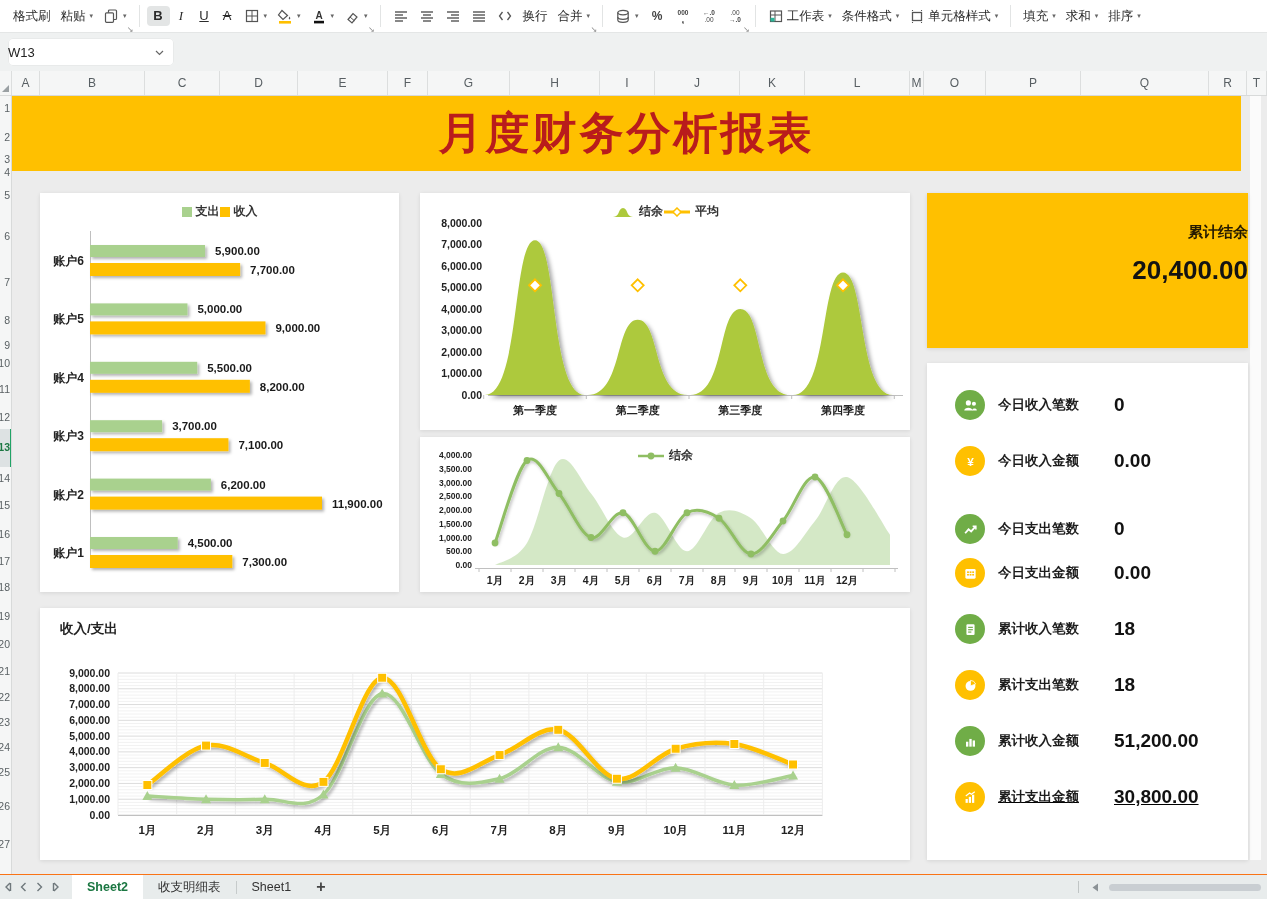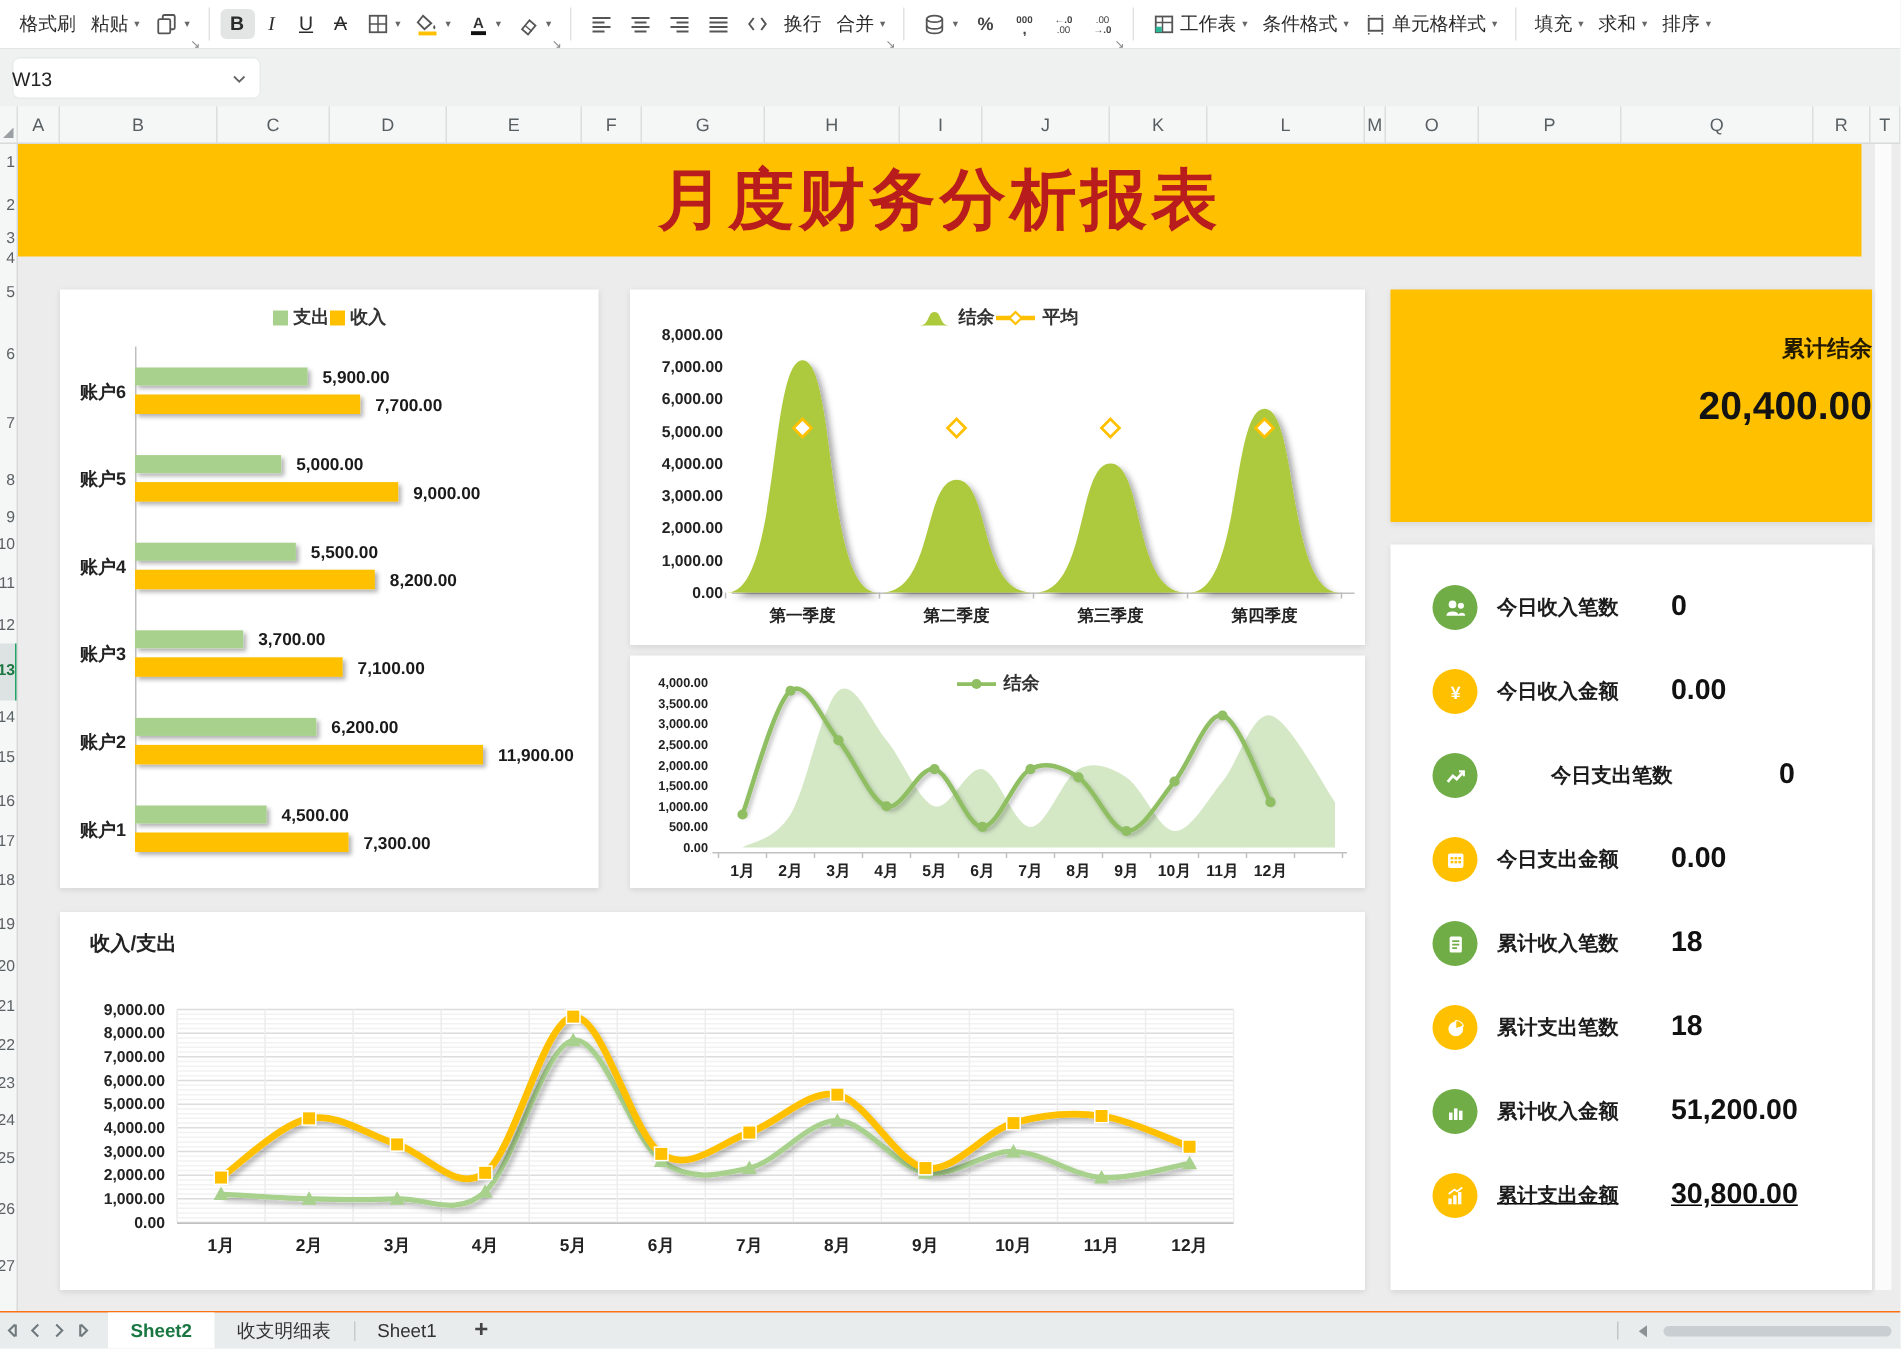--- a/index.html
+++ b/index.html
@@ -677,21 +677,21 @@
           </div>
           <div class="stat-row" style="top: 78px;">
             <div class="stat-ic" style="background: rgb(255, 192, 0);">
               <svg width="15" height="15" viewBox="0 0 14 14">
                 <text x="7" y="11" text-anchor="middle" font-size="11" font-weight="bold" fill="#fff">¥</text>
               </svg>
             </div>
             <div class="stat-label">今日收入金额</div>
             <div class="stat-value">0.00</div>
           </div>
-          <div class="stat-row" style="top: 134px; gap: 36px;">
+          <div class="stat-row" style="top: 146px;">
             <div class="stat-ic" style="background: rgb(112, 173, 71);">
               <svg width="15" height="15" viewBox="0 0 14 14">
                 <path d="M2,10.5 L5.2,6.8 L7.6,8.8 L11.6,4.4" stroke="#fff" stroke-width="1.7" fill="none"></path>
                 <path d="M9,4 L12,4 L12,7" stroke="#fff" stroke-width="1.4" fill="none"></path>
               </svg>
             </div>
             <div class="stat-label">今日支出笔数</div>
             <div class="stat-value">0</div>
           </div>
           <div class="stat-row" style="top: 190px;">

